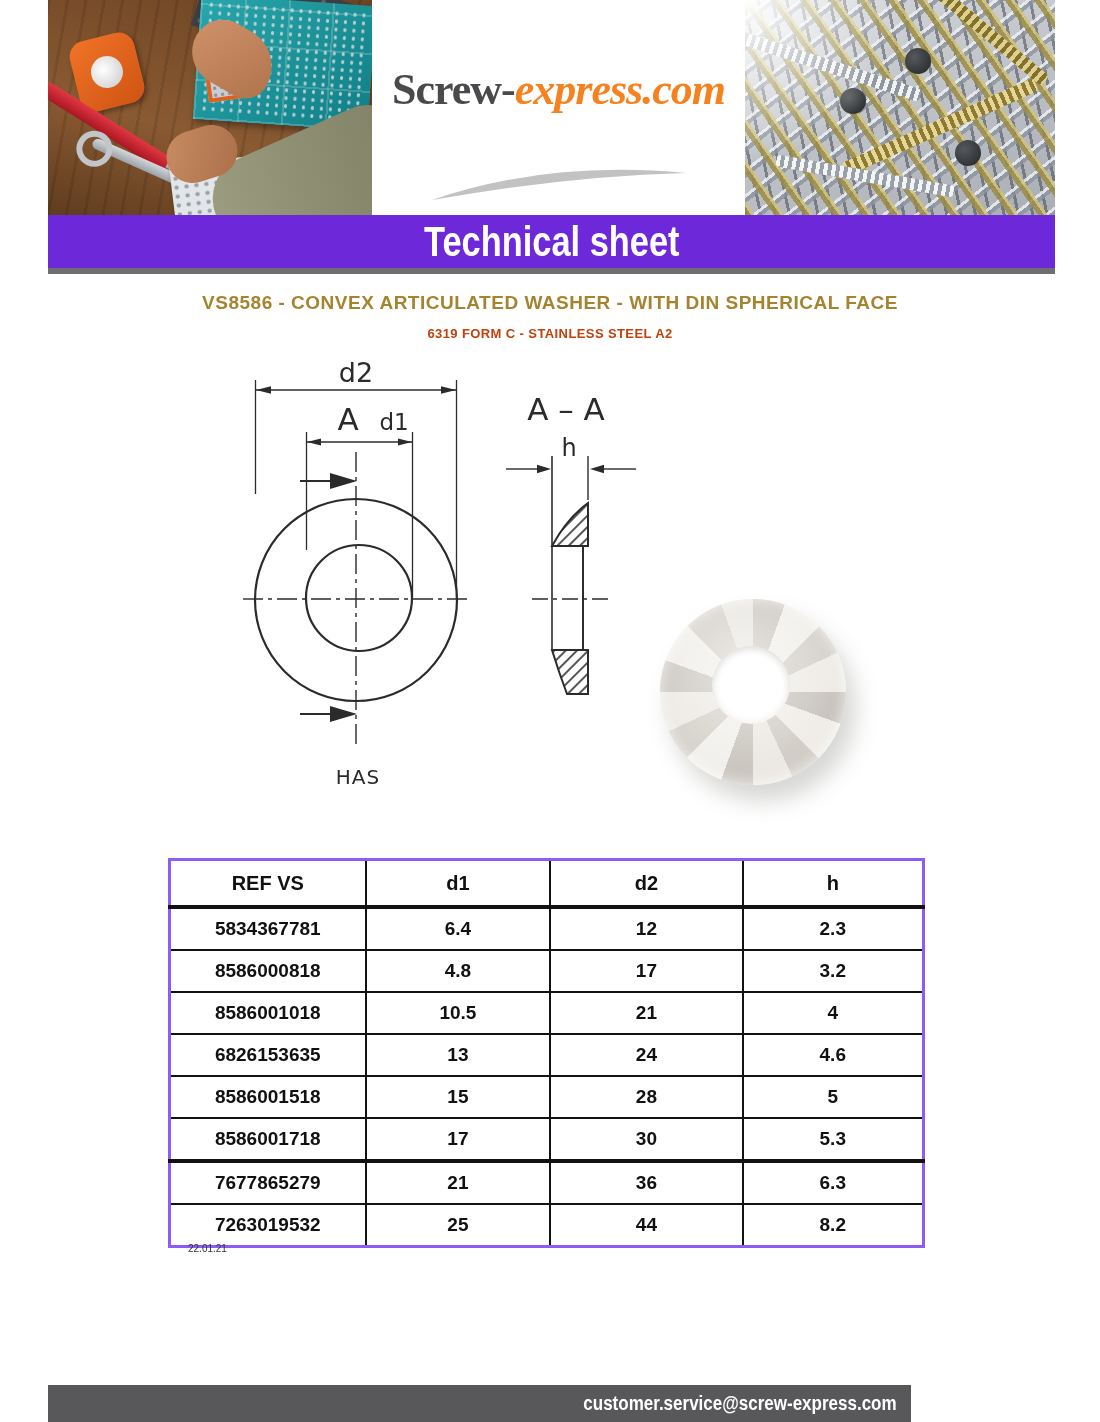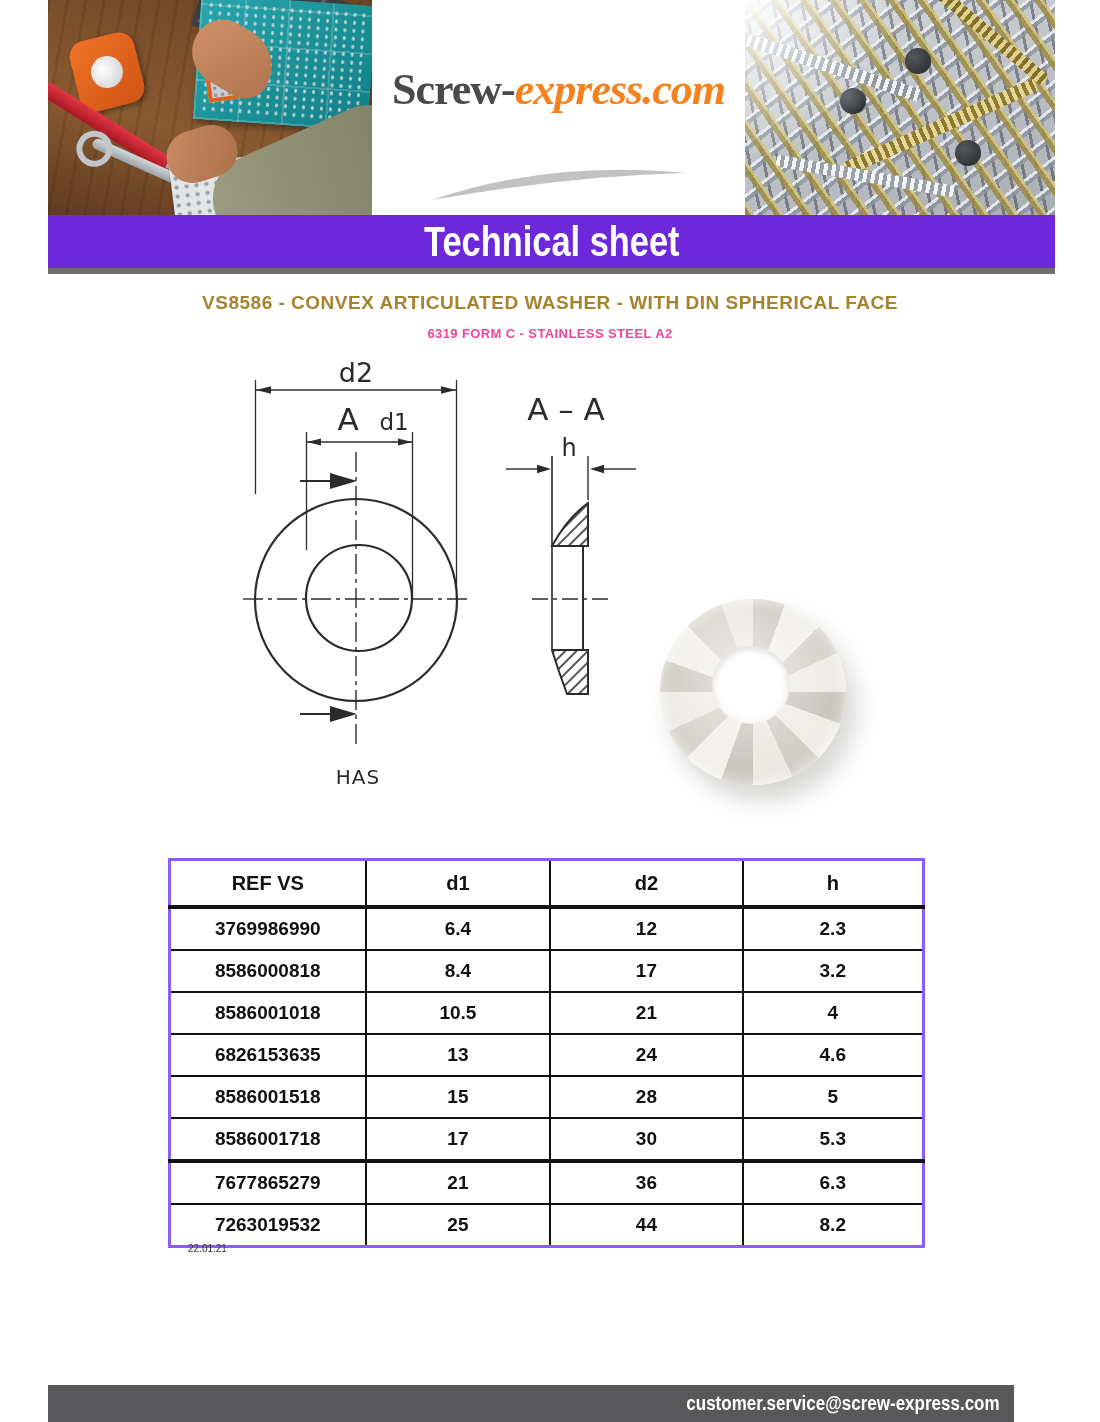--- a/index.html
+++ b/index.html
@@ -73,30 +73,30 @@
   .logo-p1{color:#4a4a4c;}
   .logo-p2{color:#f5821f;font-style:italic;}
   .logo-swoosh{position:absolute;left:56px;top:168px;}
 
   
   .banner{position:absolute;left:48px;top:215px;width:1007px;height:53px;background:#6d28d9;
     display:flex;align-items:center;justify-content:center;}
   .banner-text{color:#ffffff;font-weight:bold;font-size:43px;transform:scaleX(.8);letter-spacing:0px;}
   .gray-line{position:absolute;left:48px;top:268px;width:1007px;height:6px;background:#6f6f71;}
 
-  .footer{position:absolute;left:48px;top:1385px;width:966px;height:37px;background:#58585a;
+  .footer{position:absolute;left:48px;top:1385px;width:863px;height:37px;background:#58585a;
     display:flex;align-items:center;justify-content:flex-end;}
   .footer-email{color:#ffffff;font-weight:bold;font-size:20px;transform:scaleX(.85);transform-origin:right center;
     margin-right:14px;}
 
   
   .prod-title{position:absolute;left:0;top:292px;width:1100px;text-align:center;
     color:#a6832e;font-size:19px;font-weight:bold;letter-spacing:.5px;}
   .prod-subtitle{position:absolute;left:0;top:326px;width:1100px;text-align:center;
-    color:#ec4899;font-size:13px;font-weight:bold;letter-spacing:.4px;}
+    color:#c2410c;font-size:13px;font-weight:bold;letter-spacing:.4px;}
 
   
   .drawing-svg{position:absolute;left:230px;top:350px;}
   .drawing-svg text{font-family:"DejaVu Sans",sans-serif;fill:#2b2b2b;}
 
   
   .washer{position:absolute;left:660px;top:599px;width:186px;height:186px;border-radius:50%;
     background:conic-gradient(from -20deg,
       #e9e6e1 0 20deg,#cdc9c2 20deg 40deg,#f1efeb 40deg 65deg,#d4d0c9 65deg 85deg,
       #eeebe6 85deg 110deg,#c9c5be 110deg 130deg,#f0ede8 130deg 155deg,#d2cec7 155deg 175deg,
@@ -239,28 +239,28 @@
     <thead>
       <tr>
         <th>REF VS</th>
         <th>d1</th>
         <th>d2</th>
         <th>h</th>
       </tr>
     </thead>
     <tbody>
       <tr>
-        <td>3769986990</td>
+        <td>5834367781</td>
         <td>6.4</td>
         <td>12</td>
         <td>2.3</td>
       </tr>
       <tr>
         <td>8586000818</td>
-        <td>8.4</td>
+        <td>4.8</td>
         <td>17</td>
         <td>3.2</td>
       </tr>
       <tr>
         <td>8586001018</td>
         <td>10.5</td>
         <td>21</td>
         <td>4</td>
       </tr>
       <tr>

